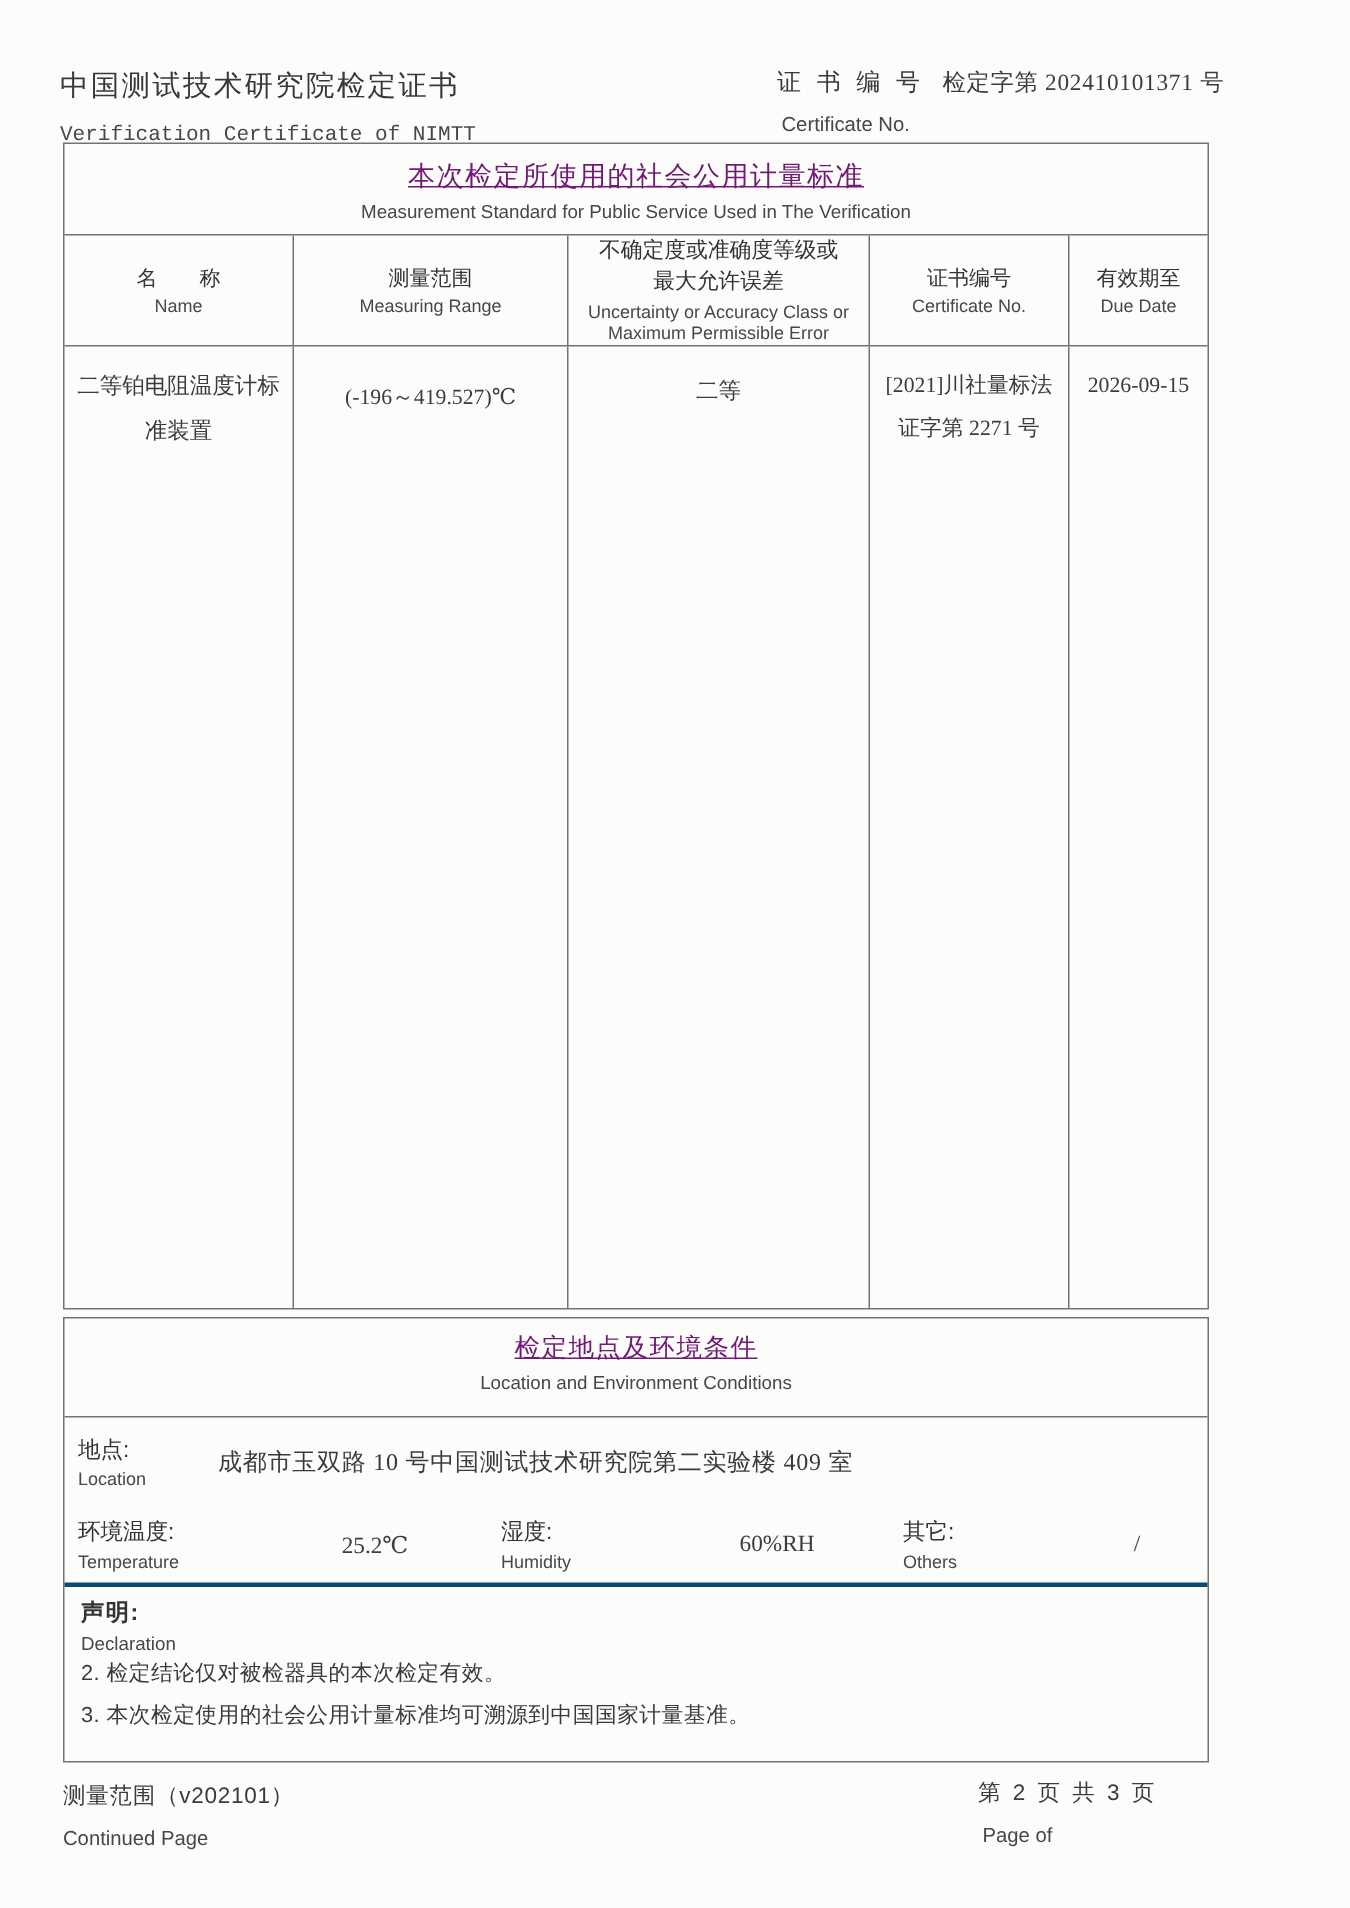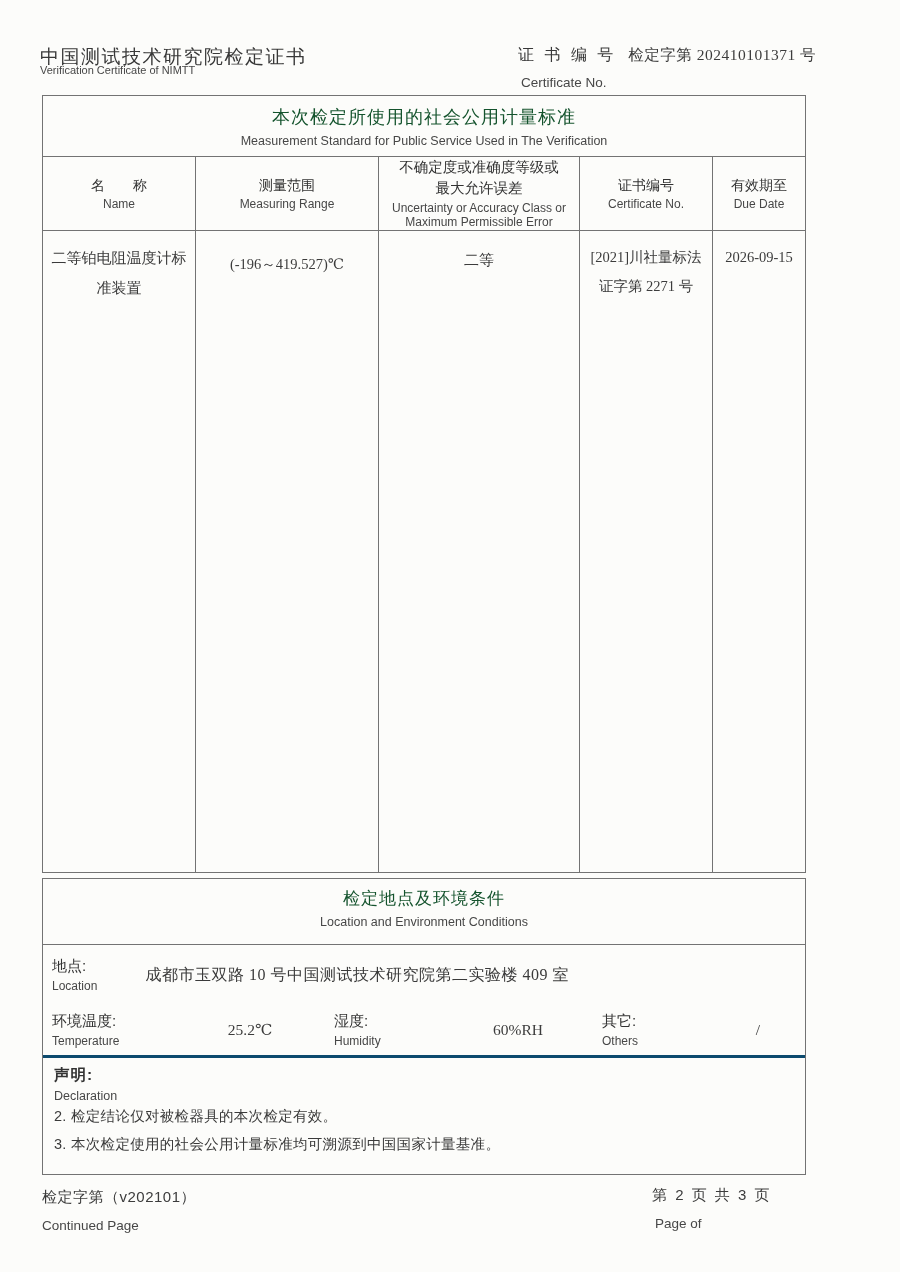--- a/index.html
+++ b/index.html
@@ -8,31 +8,31 @@
     background:#fcfcfa;color:#3c3c3c;
     font-family:"Liberation Sans",sans-serif;
     overflow:hidden;
   }
   .abs{position:absolute;}
   .serif{font-family:"Liberation Serif","DejaVu Serif",serif;}
   .en{color:#474747;}
 
   
   .hdr-zh{left:40px;top:44px;font-size:19px;letter-spacing:1.5px;color:#383838;}
-  .hdr-en{left:40px;top:64px;font-size:11px;}
+  .hdr-en{left:40px;top:82px;font-size:14px;font-family:Liberation Mono, monospace;}
   .hdr-right{left:518px;top:45px;display:flex;gap:12px;align-items:baseline;}
   .hdr-right .lbl{font-size:16px;letter-spacing:3px;color:#383838;}
   .hdr-right .val{font-size:15.5px;letter-spacing:.5px;}
   .hdr-right-en{left:521px;top:75px;font-size:13.5px;}
 
   
   .tbl{border:1px solid #737373;background:transparent;display:flex;flex-direction:column;box-sizing:border-box;}
   .rule{border-bottom:1px solid #737373;}
   .title-blk{text-align:center;box-sizing:border-box;}
-  .title-blk .zh{font-size:18px;letter-spacing:1px;color:#14532d;padding-top:9px;}
+  .title-blk .zh{font-size:18px;letter-spacing:1px;color:#701a75;padding-top:9px;text-decoration:underline;}
   .title-blk .en{font-size:12.5px;margin-top:5px;}
 
   
   #t1{left:42px;top:95px;width:764px;height:778px;}
   #t1 .title-blk{height:61px;}
   .t1-head{display:flex;height:74px;box-sizing:border-box;border-bottom:1px solid #737373;}
   .t1-body{display:flex;flex:1;}
   .c{box-sizing:border-box;border-right:1px solid #737373;}
   .c:last-child{border-right:none;}
   .c1{width:153px;}.c2{width:183px;}.c3{width:201px;}.c4{width:133px;}.c5{flex:1;}
@@ -154,16 +154,16 @@
     <div class="g-val3 serif">/</div>
   </div>
   <div class="decl">
     <div class="zh">声明:</div>
     <div class="en">Declaration</div>
     <div class="decl-item">2. 检定结论仅对被检器具的本次检定有效。</div>
     <div class="decl-item">3. 本次检定使用的社会公用计量标准均可溯源到中国国家计量基准。</div>
   </div>
 </div>
 
-<div class="abs ft-left-zh">检定字第（v202101）</div>
+<div class="abs ft-left-zh">测量范围（v202101）</div>
 <div class="abs ft-left-en en">Continued Page</div>
 <div class="abs ft-right-zh">第 2 页 共 3 页</div>
 <div class="abs ft-right-en en">Page of</div>
 
 </body></html>

